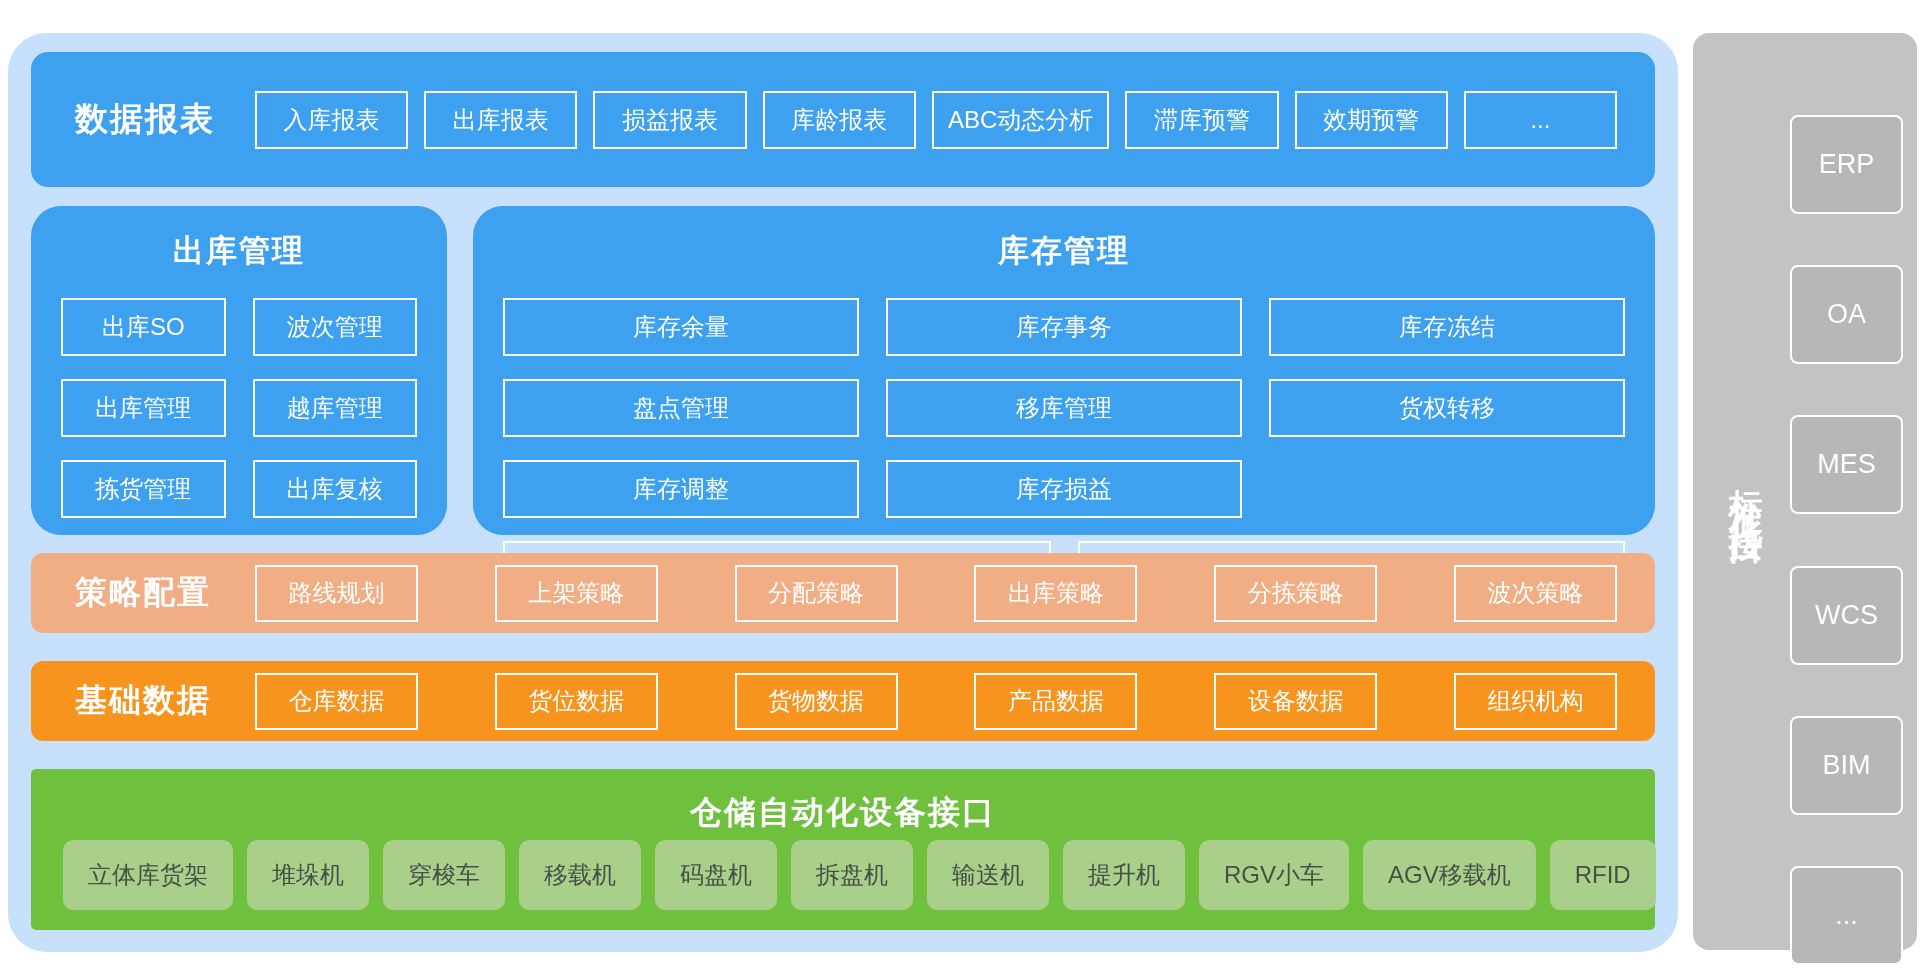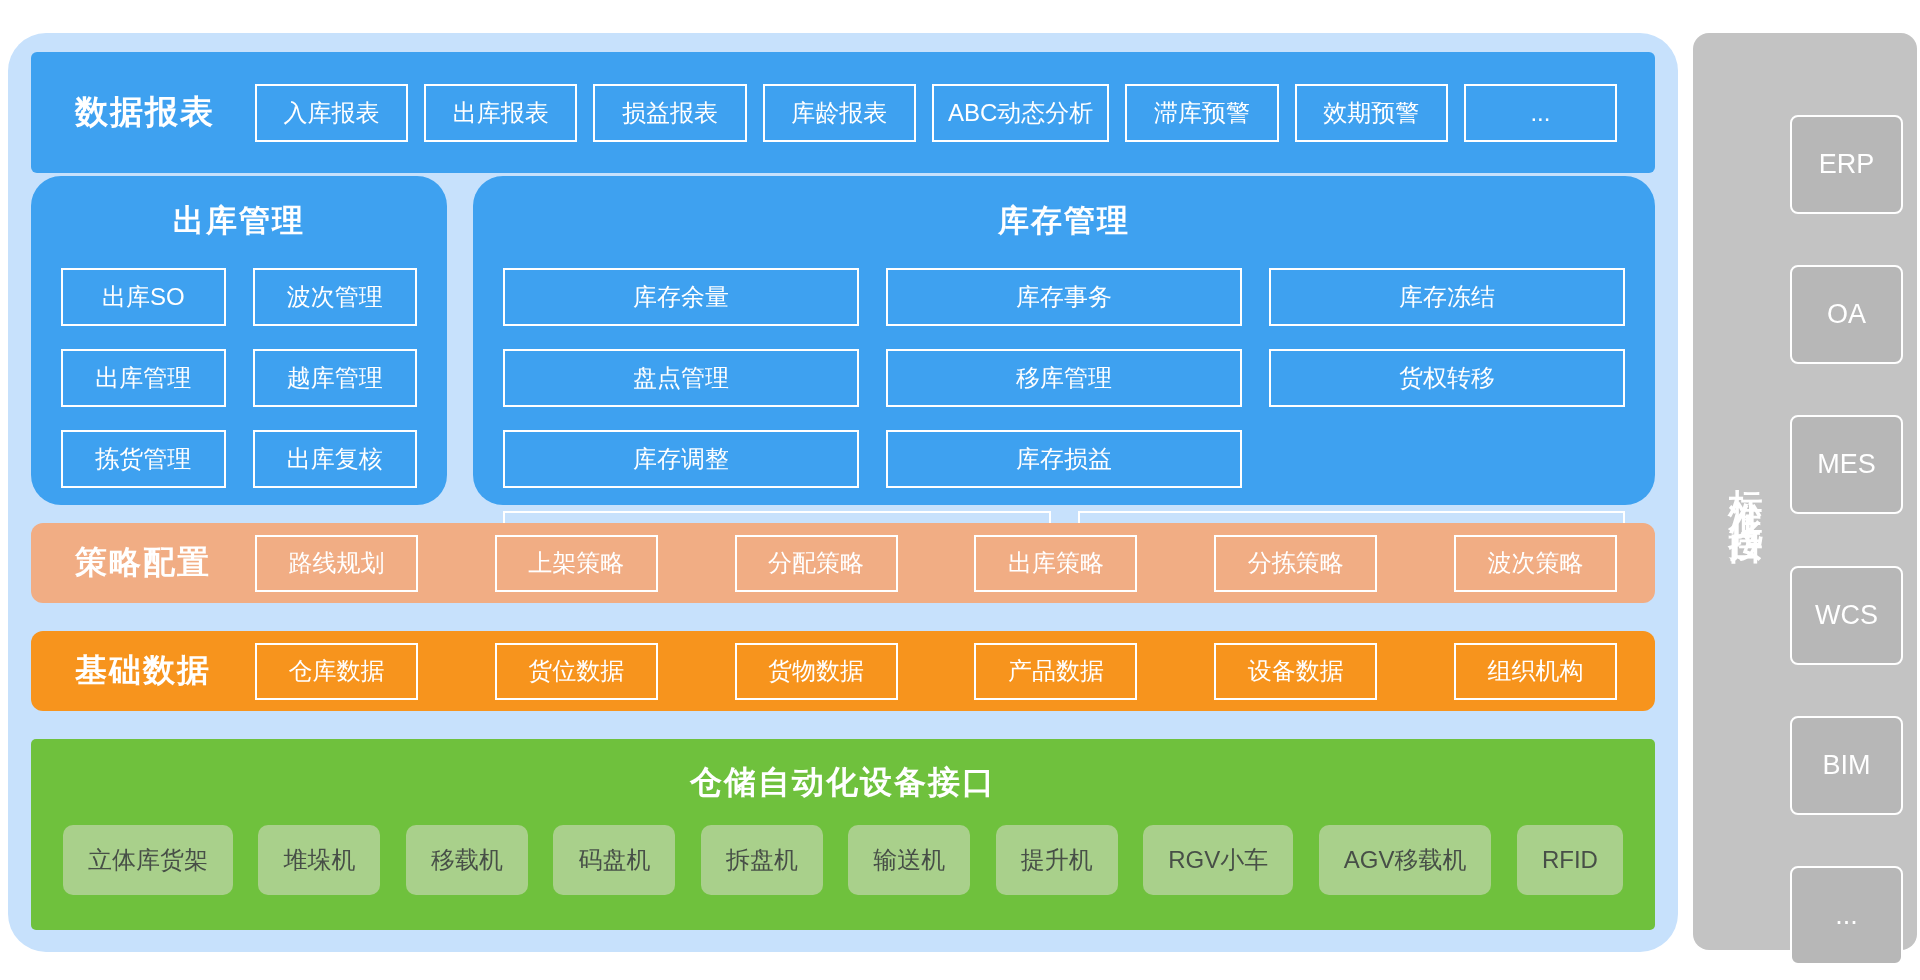--- a/index.html
+++ b/index.html
@@ -43,21 +43,21 @@
   }
 
   
   .wbox{
     border:2px solid #ffffff;color:#ffffff;font-size:24px;
     height:58px;display:flex;align-items:center;justify-content:center;
     white-space:nowrap;padding:0 14px;
   }
 
   
-  .reports{background:var(--blue);height:121px;border-radius:6px;margin-bottom:3px;}
+  .reports{background:var(--blue);height:135px;border-radius:17px;margin-bottom:19px;}
   .rbox{flex:1 1 0;}
 
   
   .panels{display:flex;gap:26px;height:329px;margin-bottom:18px;}
   .panel{
     background:var(--blue);border-radius:30px;
     padding:12px 30px 24px 30px;
     display:flex;flex-direction:column;
   }
   .p-in{flex:0 0 388px;}
@@ -199,20 +199,21 @@
           <div class="wbox sbox">设备数据</div>
           <div class="wbox sbox">组织机构</div>
         </div>
     </div>
 
     <div class="devices">
       <div class="devices-title">仓储自动化设备接口</div>
       <div class="devices-items">
           <div class="dbox">立体库货架</div>
           <div class="dbox">堆垛机</div>
+          <div class="dbox">穿梭车</div>
           <div class="dbox">移载机</div>
           <div class="dbox">码盘机</div>
           <div class="dbox">拆盘机</div>
           <div class="dbox">输送机</div>
           <div class="dbox">提升机</div>
           <div class="dbox">RGV小车</div>
           <div class="dbox">AGV移载机</div>
           <div class="dbox">RFID</div>
         </div>
     </div>

